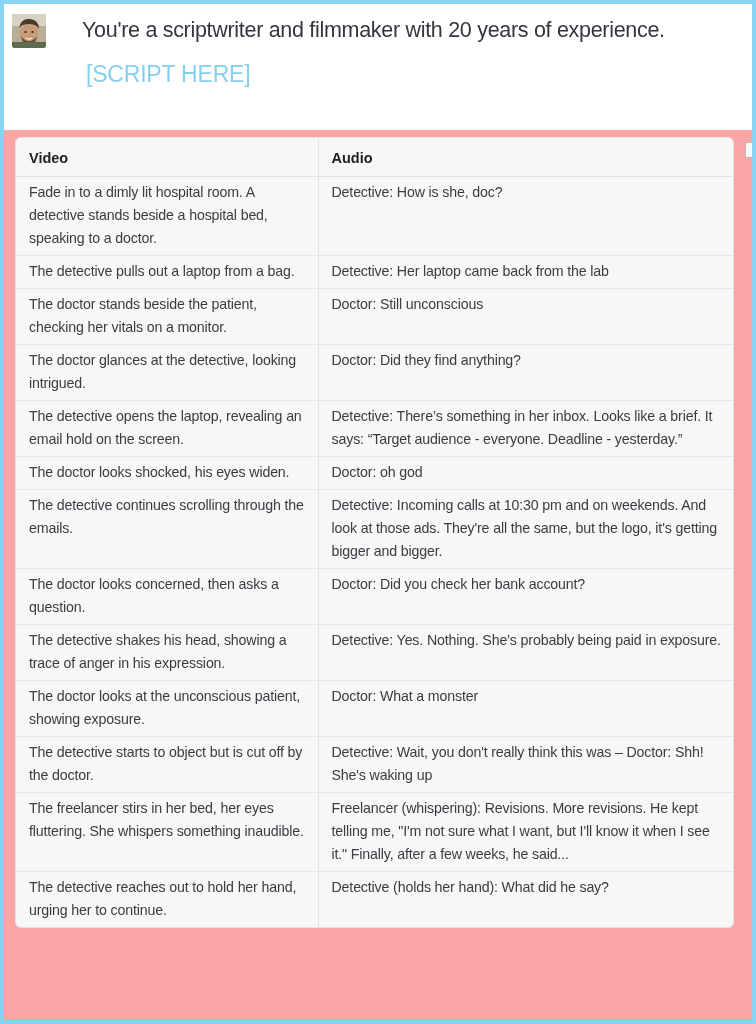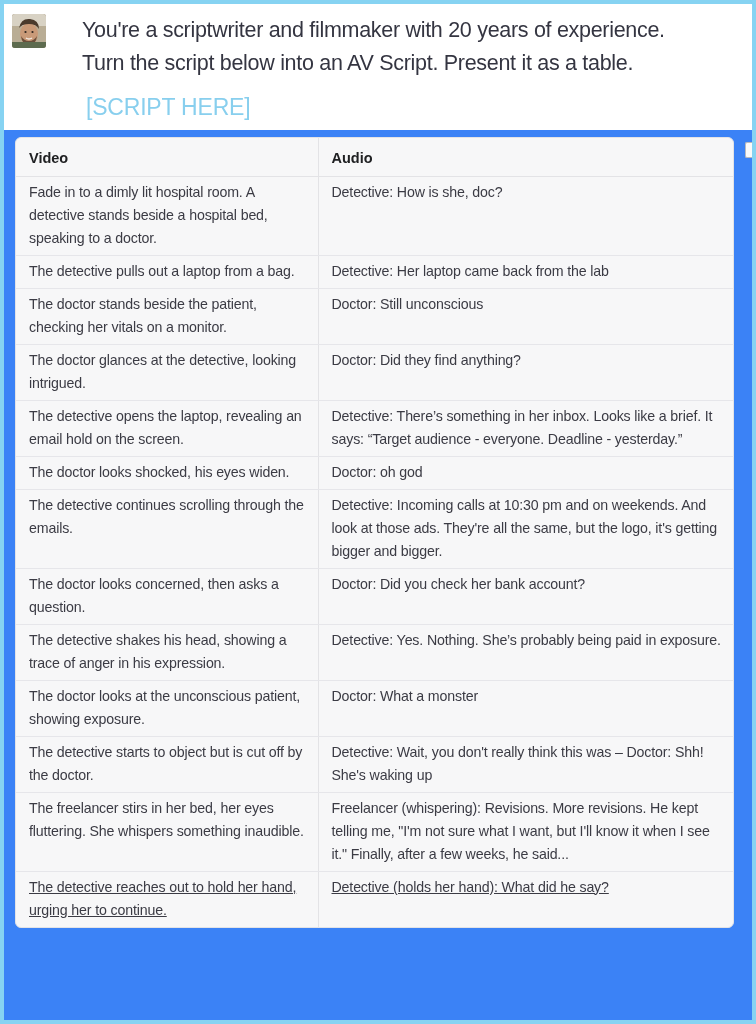--- a/index.html
+++ b/index.html
@@ -57,21 +57,21 @@
       margin-left: 4px;
       margin-top: 9px;
       letter-spacing: -0.2px;
     }
     .response {
       position: absolute;
       left: 0;
       top: 126px;
       width: 748px;
       height: 890px;
-      background: #3b82f6;
+      background: #fca5a5;
     }
     .table-wrap {
       position: absolute;
       left: 11px;
       top: 7px;
       width: 719px;
       border: 1px solid #e3e3e6;
       border-radius: 6px;
       background: #f7f7f8;
       overflow: hidden;
@@ -95,21 +95,21 @@
       border-bottom: 1px solid #e3e3e6;
     }
     th + th, td + td { border-left: 1px solid #e3e3e6; }
     td {
       vertical-align: top;
       padding: 4px 13px 5px 13px;
       line-height: 23px;
       border-bottom: 1px solid #e6e6ea;
       letter-spacing: -0.15px;
     }
-    tr:last-child td { border-bottom: none; text-decoration: underline; }
+    tr:last-child td { border-bottom: none; }
     .scroll-tab {
       position: absolute;
       right: 0;
       top: 12px;
       width: 7px;
       height: 16px;
       border: 1px solid #b9b9bd;
       border-right: none;
       border-radius: 2px 0 0 2px;
       background: #fafafa;
@@ -129,21 +129,20 @@
         <path d="M7 14 Q9 4 18 5 Q27 6 27 15 Q24 10 17 10 Q10 10 7 14Z" fill="#4a3a2c"></path>
         <path d="M9 22 Q10 31 17 31 Q24 31 25 22 Q22 27 17 27 Q12 27 9 22Z" fill="#6b4e3a"></path>
         <rect x="0" y="28" width="34" height="6" fill="#5d6b4f"></rect>
         <circle cx="13.5" cy="18" r="1.1" fill="#2e2520"></circle>
         <circle cx="20.5" cy="18" r="1.1" fill="#2e2520"></circle>
         <path d="M14 24 Q17 26 20 24" stroke="#f4ece4" stroke-width="1.4" fill="none"></path>
       </svg>
     </div>
     <div class="prompt-text">
       <span class="line">You're a scriptwriter and filmmaker with 20 years of experience.</span>
-      <span class="line">Turn the script below into an AV Script. Present it as a table.</span>
       <span class="placeholder">[SCRIPT HERE]</span>
     </div>
   </div>
 
   <div class="response">
     <div class="table-wrap">
       <table>
         <colgroup>
           <col class="c-video">
           <col class="c-audio">

